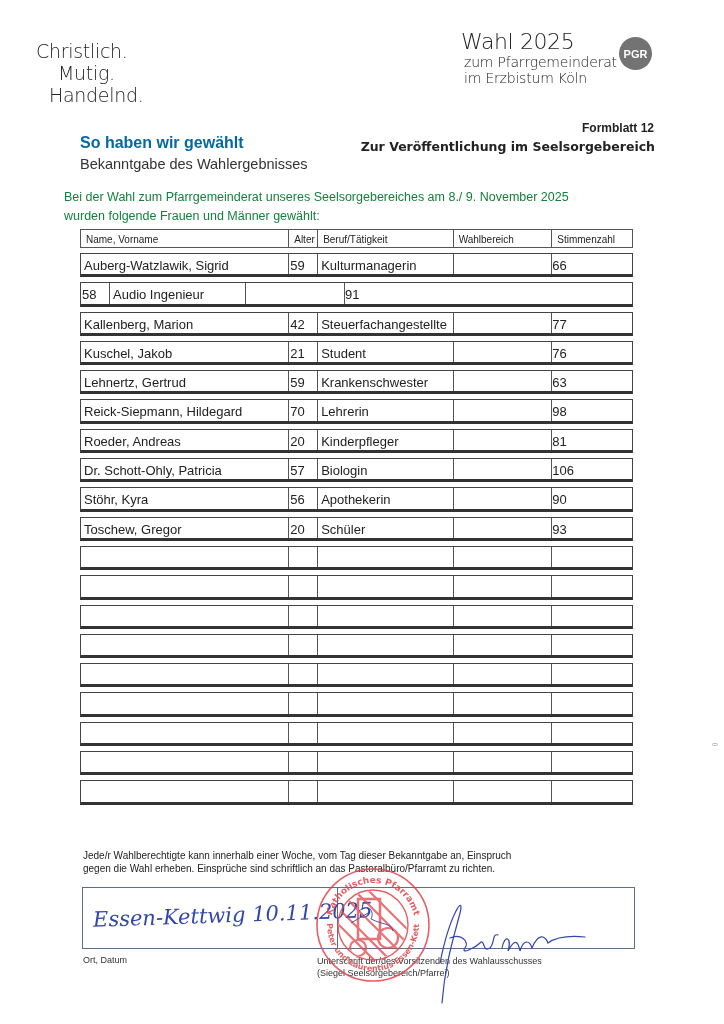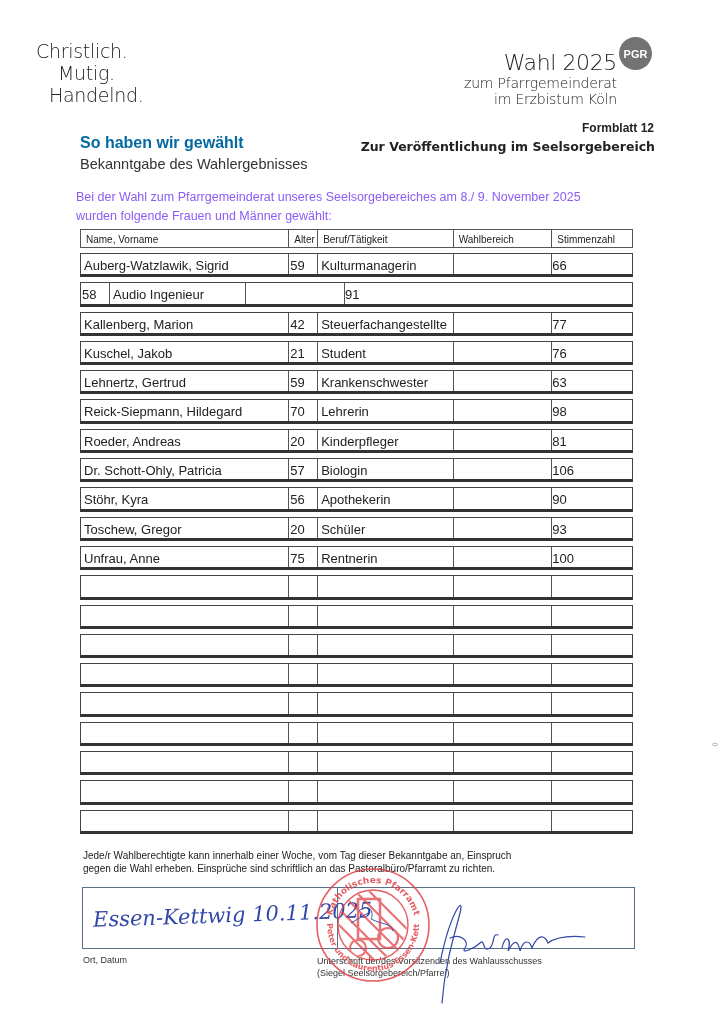--- a/index.html
+++ b/index.html
@@ -5,31 +5,31 @@
   * { box-sizing: border-box; margin: 0; padding: 0; }
   html, body { width: 724px; height: 1024px; background: #ffffff; overflow: hidden; }
   body { position: relative; font-family: "Liberation Sans", sans-serif; color: #1a1a1a; }
 
   .slogan { position: absolute; left: 36px; top: 40px; font-family: "DejaVu Sans", sans-serif; font-size: 19px; line-height: 22px; color: #222; font-weight: 300; letter-spacing: -0.3px; }
   .slogan div { white-space: nowrap; }
   .slogan .l1 { margin-left: 0; }
   .slogan .l2 { margin-left: 22px; }
   .slogan .l3 { margin-left: 13px; }
 
-  .brand { position: absolute; left: 461px; top: 51px; text-align: right; }
+  .brand { position: absolute; left: 461px; top: 30px; }
   .brand .big { font-family: "DejaVu Sans", sans-serif; font-size: 22px; font-weight: 300; color: #222; line-height: 24px; letter-spacing: -0.4px; white-space: nowrap; }
   .brand .small { font-family: "DejaVu Sans", sans-serif; font-size: 14px; font-weight: 300; color: #222; line-height: 16px; margin-left: 3px; white-space: nowrap; letter-spacing: -0.2px; }
   .pgr-badge { position: absolute; left: 619px; top: 37px; width: 33px; height: 33px; border-radius: 50%; background: #737373; color: #fff; font-size: 11px; font-weight: bold; display: flex; align-items: center; justify-content: center; text-align: center; }
 
   .title { position: absolute; left: 80px; top: 134px; font-size: 16px; font-weight: bold; color: #0369a1; white-space: nowrap; }
   .subtitle { position: absolute; left: 80px; top: 156px; font-size: 14.5px; color: #333; white-space: nowrap; }
   .formblatt { position: absolute; right: 70px; top: 121px; font-size: 12px; font-weight: bold; color: #222; white-space: nowrap; }
   .publish { position: absolute; right: 69px; top: 139px; font-family: "DejaVu Sans", sans-serif; font-size: 12.5px; font-weight: bold; color: #222; white-space: nowrap; }
 
-  .intro { position: absolute; left: 76px; top: 188px; font-size: 12.5px; line-height: 19px; color: #8b5cf6; }
+  .intro { position: absolute; left: 64px; top: 188px; font-size: 12.5px; line-height: 19px; color: #15803d; }
   .intro div { white-space: nowrap; }
 
   .table-header { position: absolute; left: 80px; top: 229px; width: 553px; height: 19px; border: 1px solid #555; display: flex; font-size: 10px; color: #222; }
   .table-header > div { border-right: 1px solid #555; padding: 4px 0 0 5px; white-space: nowrap; overflow: hidden; }
   .table-header > div:last-child { border-right: none; }
 
   .c-name { width: 209px; }
   .c-age  { width: 29px; }
   .c-job  { width: 136px; }
   .c-area { width: 99px; }
@@ -154,27 +154,20 @@
       <div class="c-job">Apothekerin</div>
       <div class="c-area"></div>
       <div class="c-votes">90</div>
     </div>
     <div class="row">
       <div class="c-name">Toschew, Gregor</div>
       <div class="c-age">20</div>
       <div class="c-job">Schüler</div>
       <div class="c-area"></div>
       <div class="c-votes">93</div>
-    </div>
-    <div class="row">
-      <div class="c-name">Unfrau, Anne</div>
-      <div class="c-age">75</div>
-      <div class="c-job">Rentnerin</div>
-      <div class="c-area"></div>
-      <div class="c-votes">100</div>
     </div>
     <div class="row">
       <div class="c-name"></div>
       <div class="c-age"></div>
       <div class="c-job"></div>
       <div class="c-area"></div>
       <div class="c-votes"></div>
     </div>
     <div class="row">
       <div class="c-name"></div>

